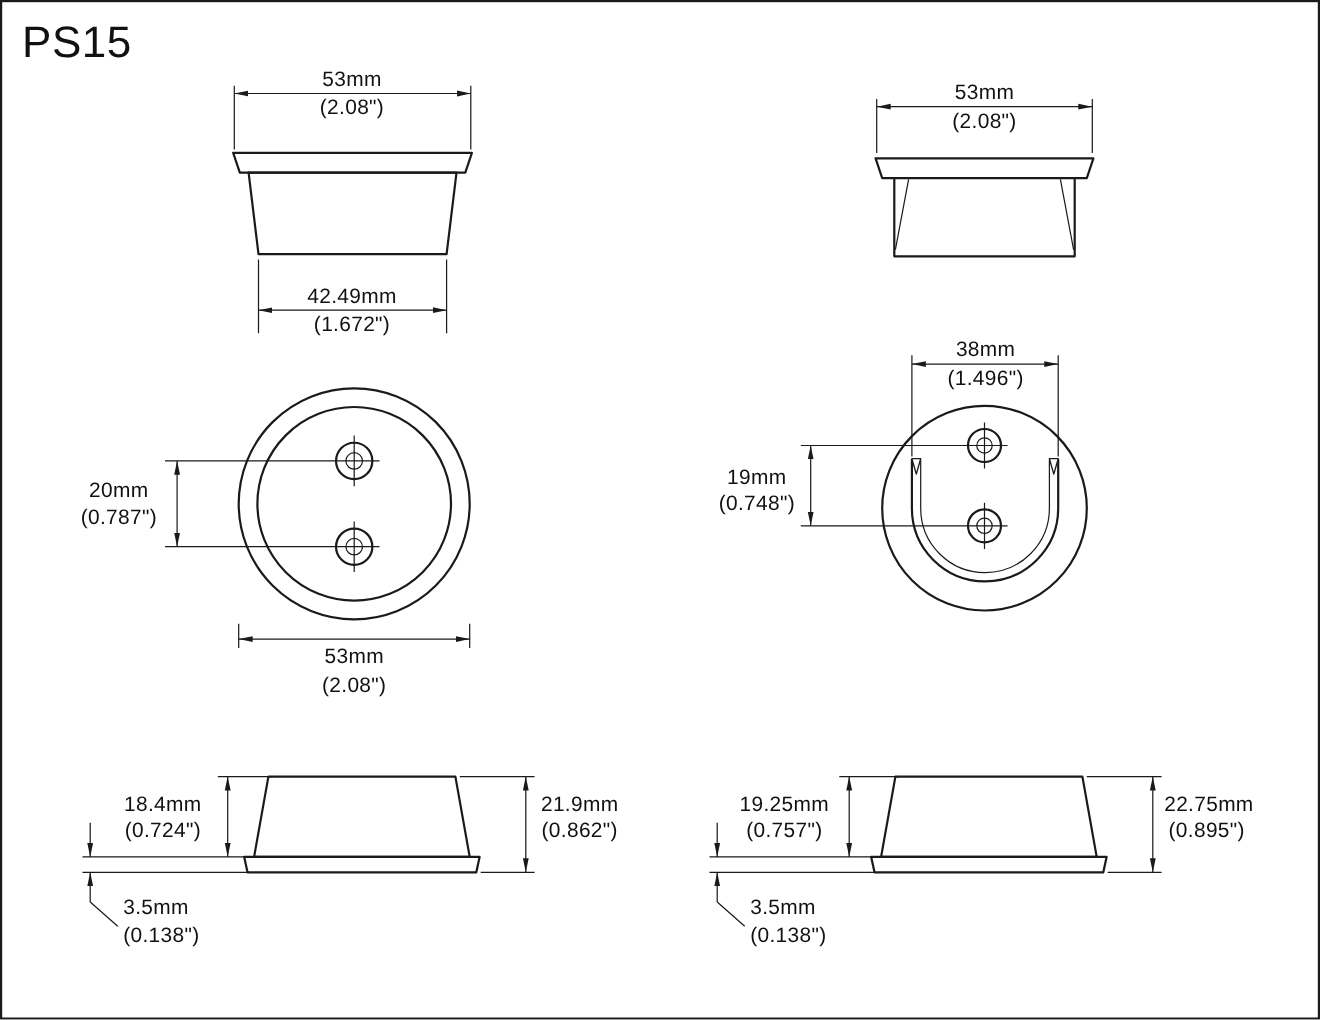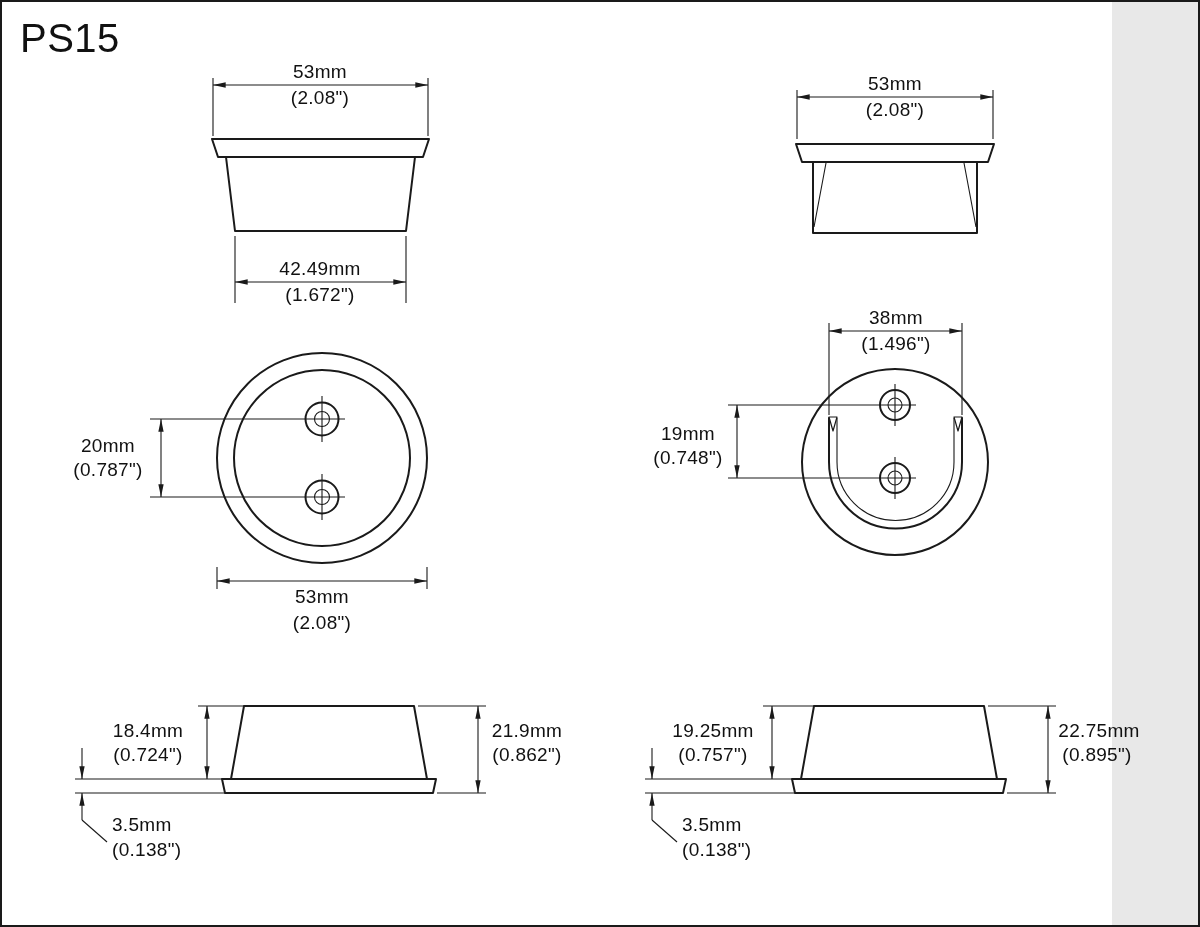--- a/index.html
+++ b/index.html
@@ -1,17 +1,17 @@
 <!DOCTYPE html>
 <html><head>
 <meta charset="utf-8">
 <style>
   html,body { margin:0; padding:0; background:#e8e8e8; }
   .sheet {
-    width:1112px; height:927px; background:#ffffff; position:relative;
+    width:1200px; height:927px; background:#ffffff; position:relative;
     font-family:"Liberation Sans", sans-serif;
   }
   svg { display:block; }
   .frame { fill:none; stroke:#1a1a1a; stroke-width:2; }
   .part  { fill:none; stroke:#1a1a1a; stroke-width:2; stroke-linejoin:round; stroke-linecap:round; }
   .thin  { fill:none; stroke:#1a1a1a; stroke-width:1.1; }
   .dim   { stroke:#1a1a1a; stroke-width:1.1; }
   .tab   { fill:#ffffff; stroke:#1a1a1a; stroke-width:1.2; stroke-linejoin:round; }
   text   { font-family:"Liberation Sans", sans-serif; font-size:19px; fill:#111; letter-spacing:0.3px; }
   .title { font-size:40px; letter-spacing:0.5px; }

